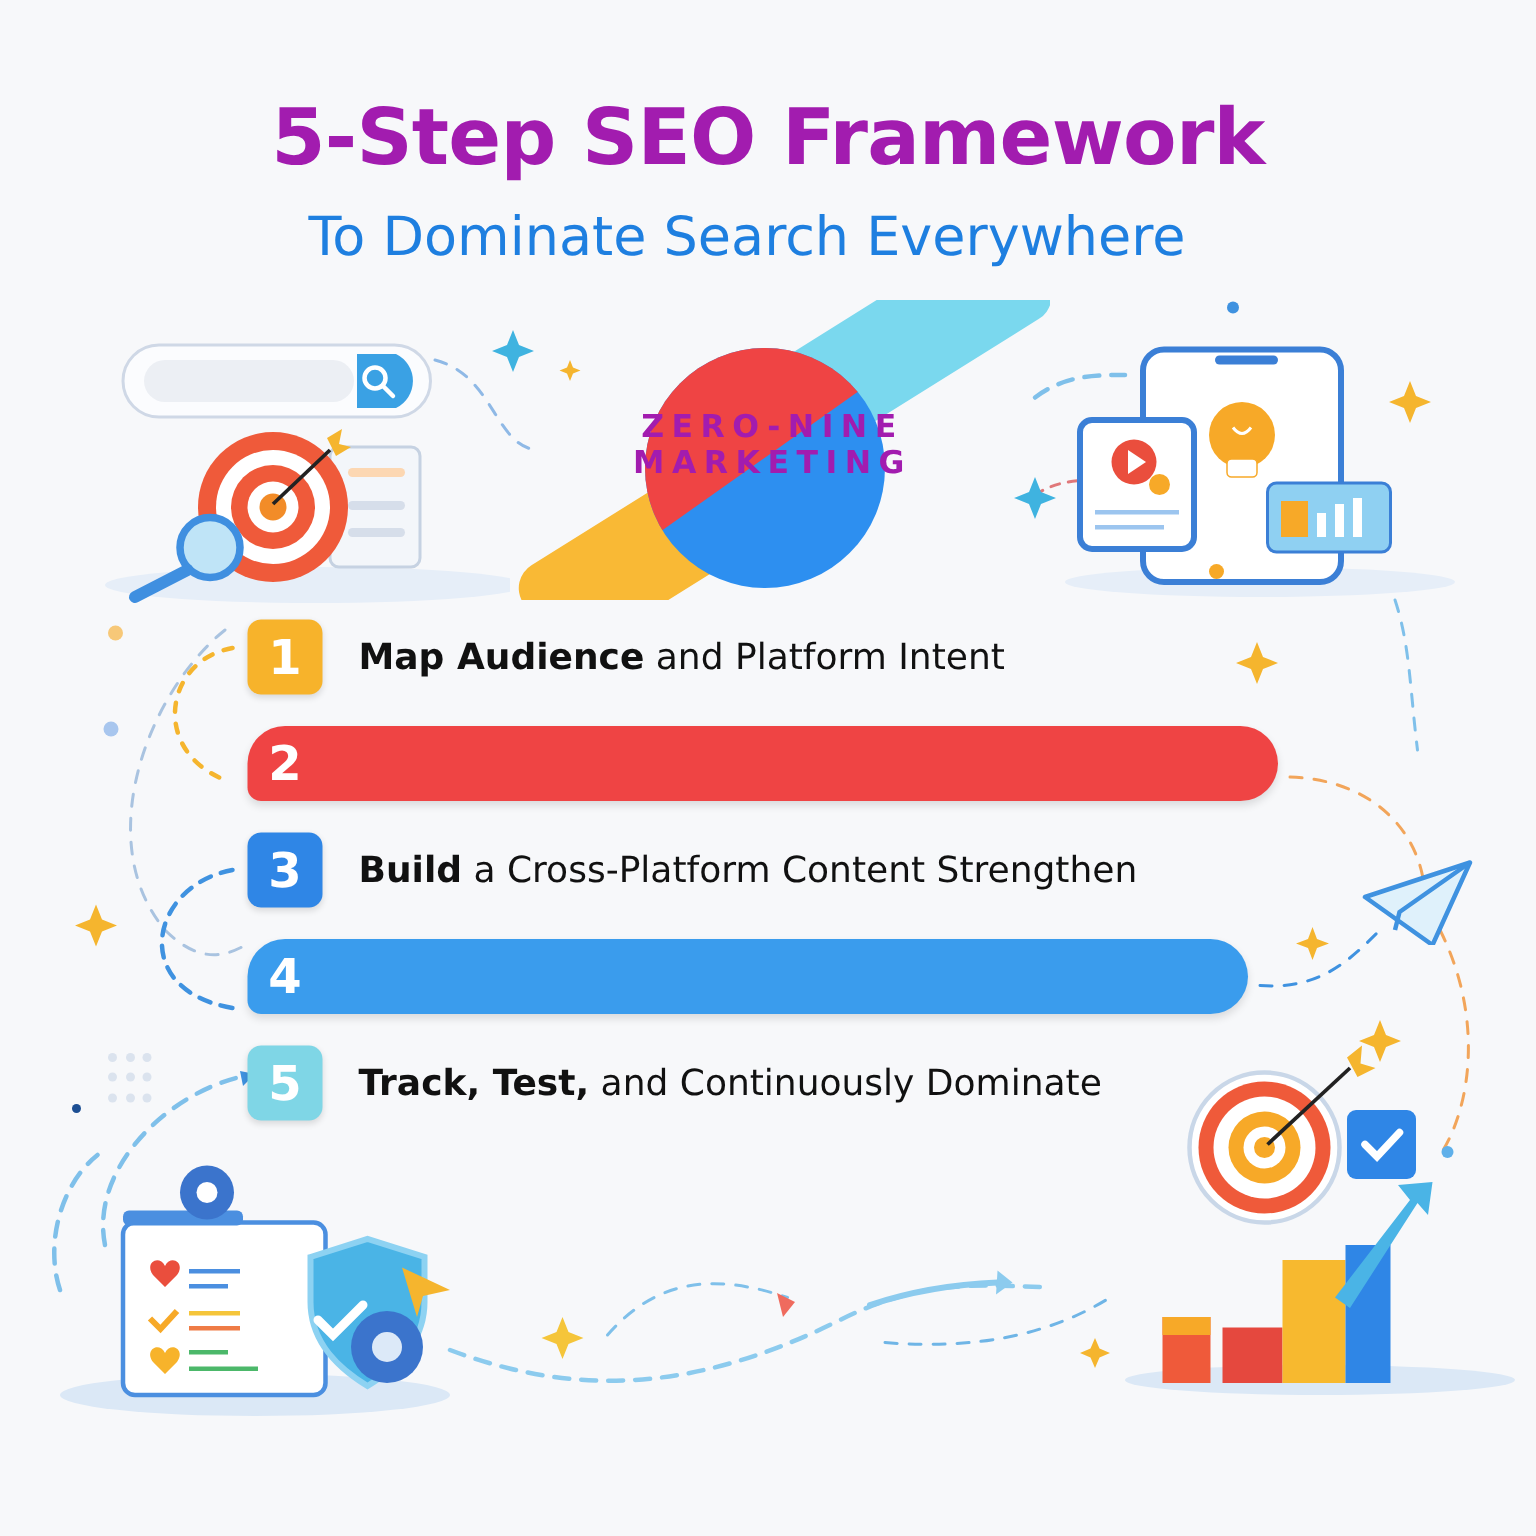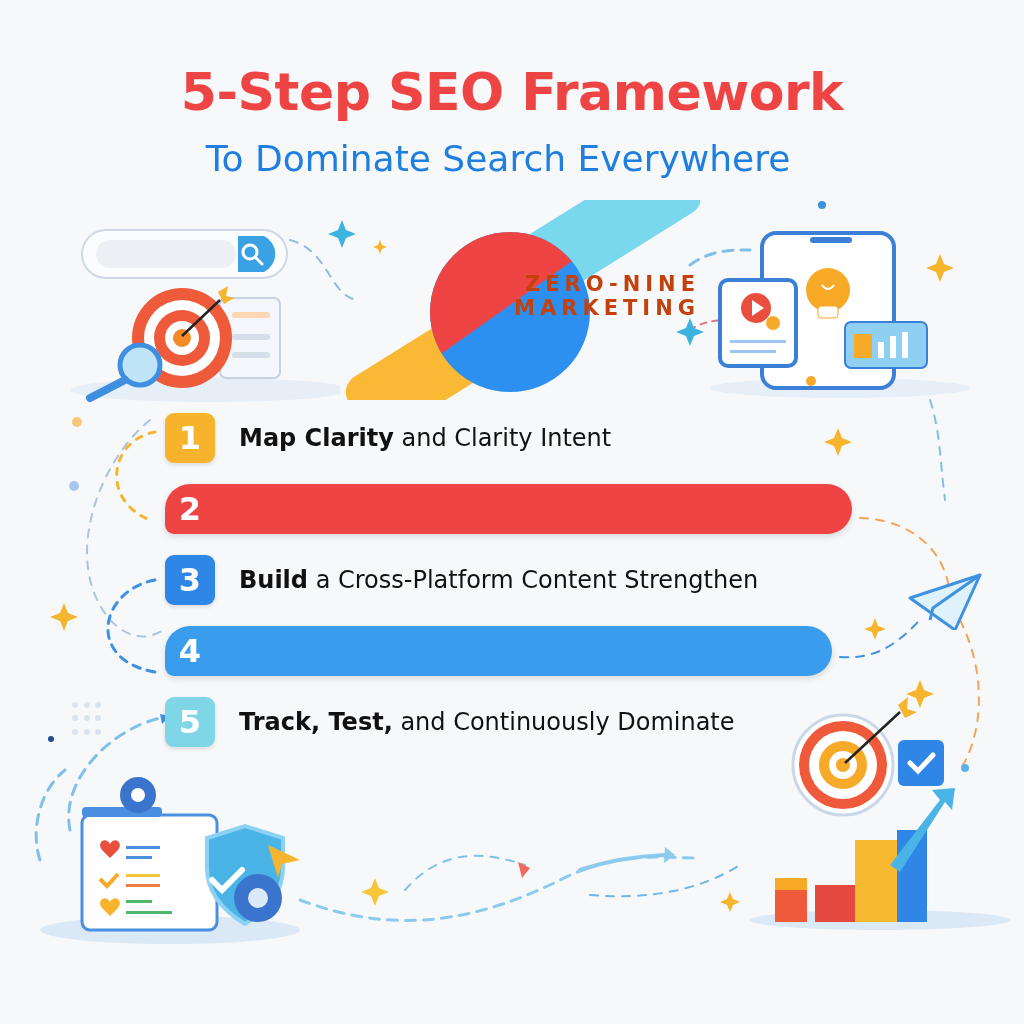--- a/index.html
+++ b/index.html
@@ -4,32 +4,32 @@
   <style>
     html, body { margin: 0; padding: 0; }
     body {
       width: 1024px; height: 1024px; overflow: hidden; position: relative;
       background: #f7f8fa;
       font-family: "Liberation Sans", "DejaVu Sans", sans-serif;
     }
     .abs { position: absolute; }
     .title {
       position: absolute; left: 0; top: 62px; width: 1024px; text-align: center;
-      font-size: 52px; font-weight: 700; color: #ef4444; letter-spacing: -0.5px;
+      font-size: 52px; font-weight: 700; color: #a21caf; letter-spacing: -0.5px;
       font-family: "DejaVu Sans", sans-serif;
     }
     .subtitle {
       position: absolute; left: 0; top: 138px; width: 996px; text-align: center;
       font-size: 36px; font-weight: 400; color: #1e7fe0;
       font-family: "DejaVu Sans", sans-serif;
     }
     .logo-wrap { position: absolute; left: 330px; top: 200px; width: 370px; height: 200px; }
     .logo-text {
-      position: absolute; left: 0; width: 370px; text-align: right;
-      font-family: "DejaVu Sans", sans-serif; font-weight: 700; color: #c2410c;
+      position: absolute; left: 0; width: 370px; text-align: center;
+      font-family: "DejaVu Sans", sans-serif; font-weight: 700; color: #a21caf;
       font-size: 21px; letter-spacing: 5px;
     }
     .step-row { position: absolute; left: 165px; height: 50px; display: flex; align-items: center; }
     .badge {
       width: 50px; height: 50px; border-radius: 9px; color: #fff;
       font-size: 32px; font-weight: 700; display: flex; align-items: center; justify-content: center;
       font-family: "DejaVu Sans", sans-serif;
       box-shadow: 0 2px 4px rgba(0,0,0,0.12);
       flex: 0 0 auto;
     }
@@ -175,21 +175,21 @@
       <rect x="164" y="134" width="18" height="24" fill="#f7a928"></rect>
       <rect x="188" y="142" width="6" height="16" fill="#fff"></rect>
       <rect x="200" y="136" width="6" height="22" fill="#fff"></rect>
       <rect x="212" y="132" width="6" height="26" fill="#fff"></rect>
     </g>
   </svg>
 </div>
 
 <div class="step-row" style="top:413px;">
   <div class="badge" style="background:#f7b32b;">1</div>
-  <div class="step-text"><b>Map Clarity</b><span> and Clarity Intent</span></div>
+  <div class="step-text"><b>Map Audience</b><span> and Platform Intent</span></div>
 </div>
 
 <div class="pill" style="top:484px;width:687px;background:#ef4444;">
   <div class="num">2</div>
 </div>
 
 <div class="step-row" style="top:555px;">
   <div class="badge" style="background:#2f86e6;">3</div>
   <div class="step-text"><b>Build</b><span> a Cross-Platform Content Strengthen</span></div>
 </div>

